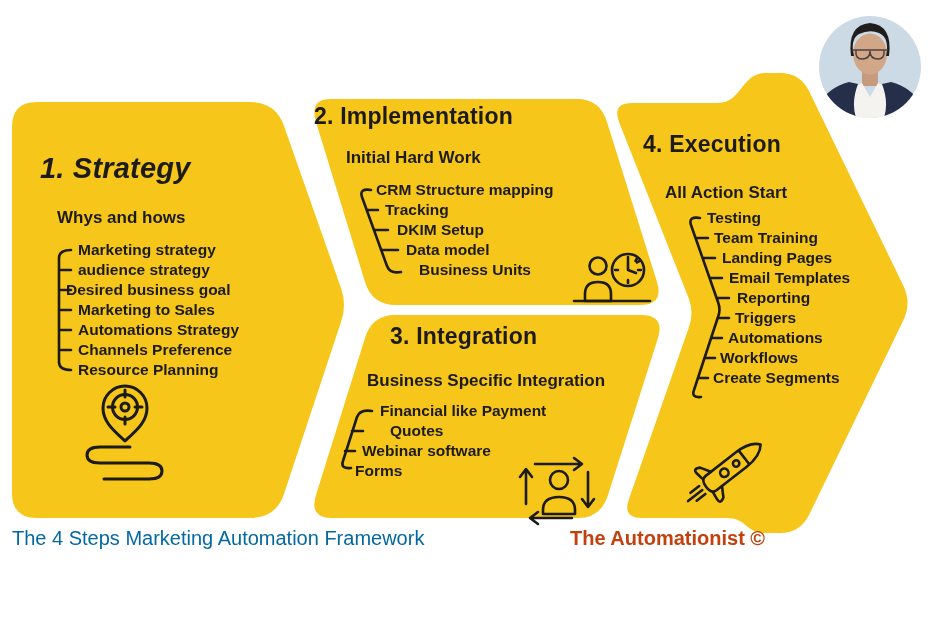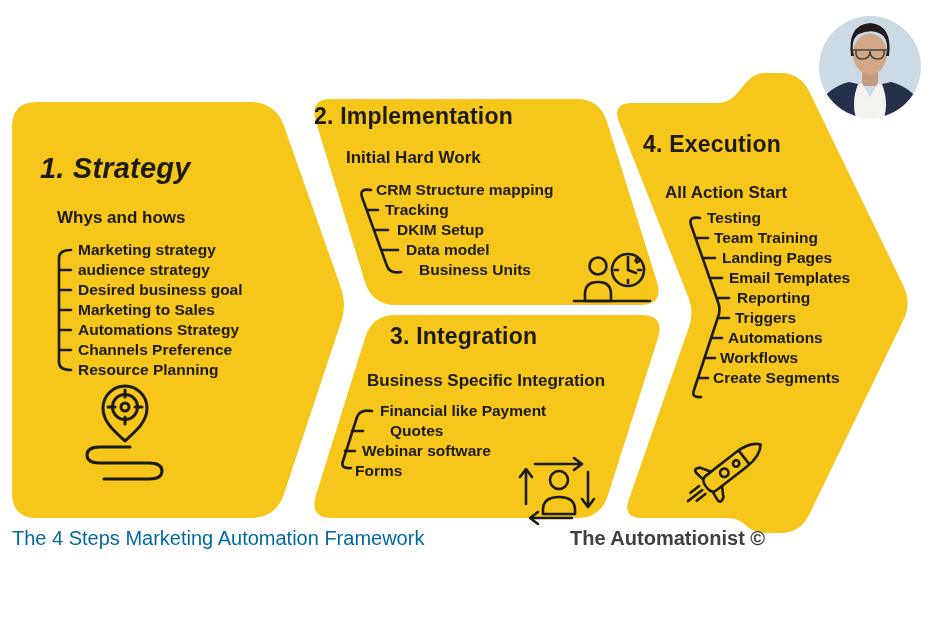--- a/index.html
+++ b/index.html
@@ -7,21 +7,21 @@
     position:relative;width:930px;height:620px;background:#ffffff;overflow:hidden;
     font-family:"Liberation Sans","DejaVu Sans",sans-serif;color:#1d1b16;
   }
   .bg{position:absolute;left:0;top:0;width:930px;height:620px;}
   .txt{position:absolute;white-space:nowrap;color:#1d1b16;}
   .h1{font-size:29px;font-weight:800;letter-spacing:.2px;font-style:italic;}
   .h1b{font-size:23px;font-weight:800;letter-spacing:.2px;}
   .sub{font-size:17px;font-weight:800;}
   .li{font-size:15.5px;font-weight:700;line-height:20px;text-align:center;}
   .cap{font-size:20px;font-weight:400;color:#0369a1;}
-  .brand{font-size:20px;font-weight:800;color:#404040;}
+  .brand{font-size:20px;font-weight:800;color:#c2410c;}
 </style>
 </head>
 <body>
 
 <div class="canvas">
 
   <svg class="bg" viewBox="0 0 930 620">
 
     <path fill="#F6C61B" d="M 37 102 L 250 102 Q 276 102 284 126 L 341 288 Q 347 305 341 322 L 284 494 Q 276 518 250 518 L 37 518 Q 12 518 12 493 L 12 127 Q 12 102 37 102 Z"></path>
     <path fill="#F6C61B" d="M 331 99 L 577 99 Q 600 99 607 122 L 657 282 Q 664 305 640 305 L 396 305 Q 372 305 365 282 L 316 122 Q 309 99 331 99 Z"></path>
@@ -83,21 +83,21 @@
       <path d="M 843 118 Q 845 90 862 83 L 870 97 L 878 83 Q 895 90 897 118 Z" fill="#f4f3ef"></path>
       <path d="M 814 118 Q 820 90 849 82 L 858 84 Q 851 102 856 118 Z" fill="#262f49"></path>
       <path d="M 926 118 Q 920 90 891 82 L 882 84 Q 889 102 884 118 Z" fill="#262f49"></path>
     </g>
   </svg>
 
   <div class="txt h1" style="left:40px;top:152px">1. Strategy</div>
   <div class="txt sub" style="left:57px;top:208px">Whys and hows</div>
   <div class="txt li" style="left:78px;top:240px">Marketing strategy</div>
   <div class="txt li" style="left:78px;top:260px">audience strategy</div>
-  <div class="txt li" style="left:78px;top:280px">Desired business goal</div>
+  <div class="txt li" style="left:66px;top:280px">Desired business goal</div>
   <div class="txt li" style="left:78px;top:300px">Marketing to Sales</div>
   <div class="txt li" style="left:78px;top:320px">Automations Strategy</div>
   <div class="txt li" style="left:78px;top:340px">Channels Preference</div>
   <div class="txt li" style="left:78px;top:360px">Resource Planning</div>
 
   <div class="txt h1b" style="left:314px;top:103px">2. Implementation</div>
   <div class="txt sub" style="left:346px;top:148px">Initial Hard Work</div>
   <div class="txt li" style="left:376px;top:180px">CRM Structure mapping</div>
   <div class="txt li" style="left:385px;top:200px">Tracking</div>
   <div class="txt li" style="left:397px;top:220px">DKIM Setup</div>

